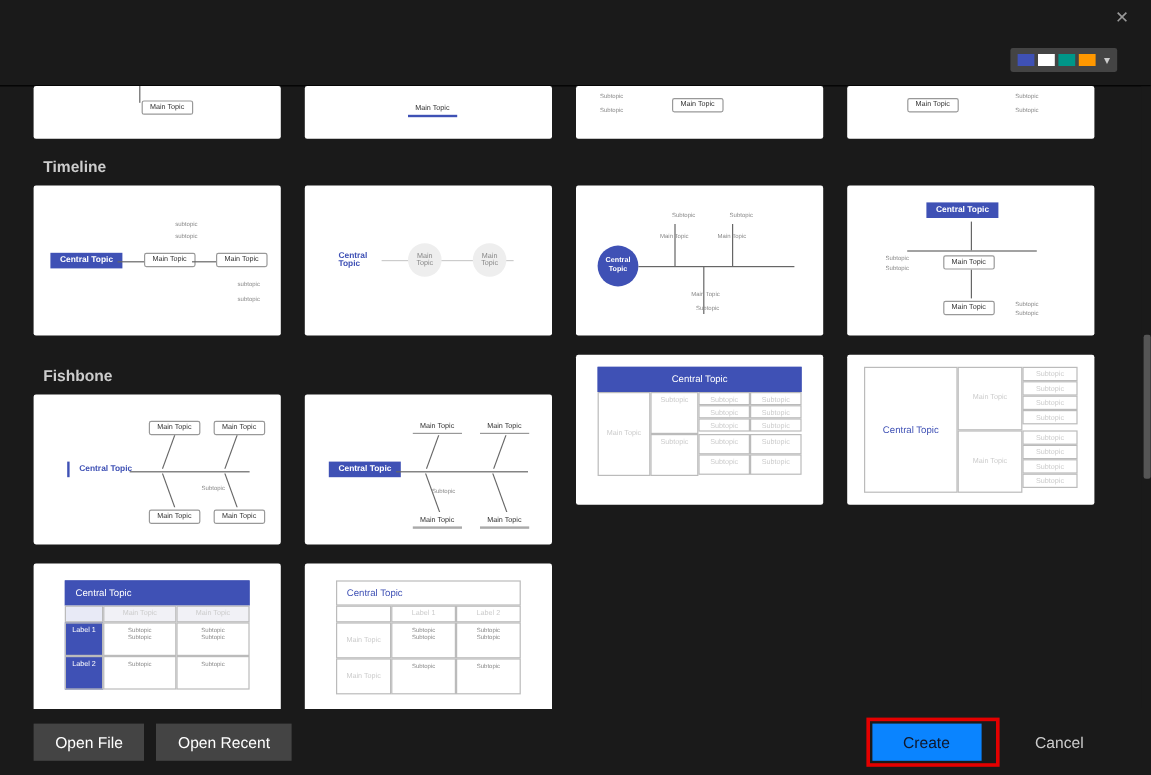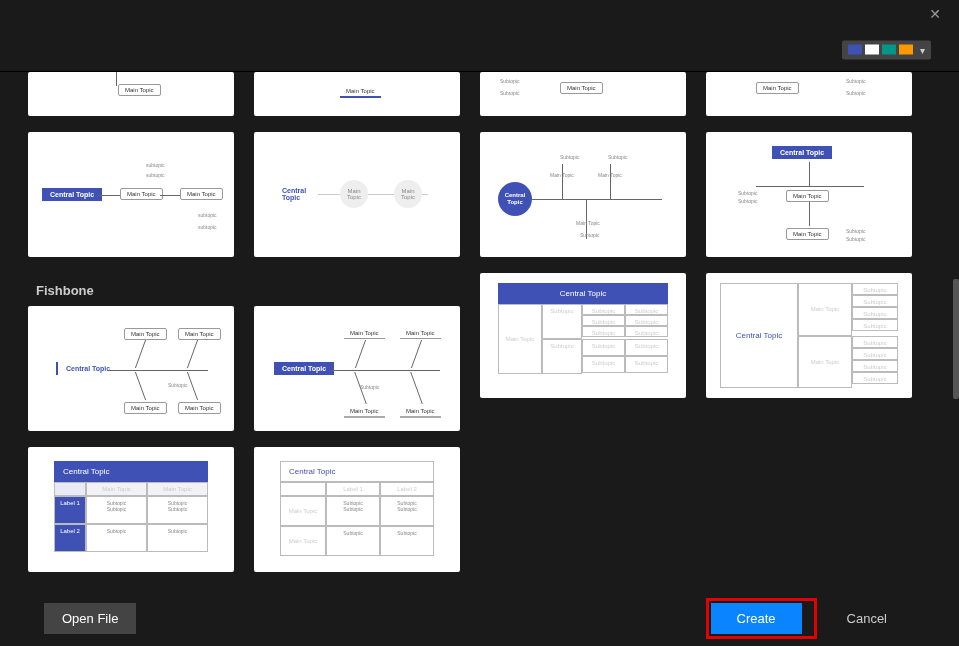--- a/index.html
+++ b/index.html
@@ -13,23 +13,23 @@
 .theme-picker { position: absolute; right: 28px; top: 50%; transform: translateY(-50%); display: flex; align-items: center; background: #444; padding: 4px 6px; border-radius: 2px; gap: 3px; cursor: pointer; }
 .theme-swatch { width: 14px; height: 10px; }
 .theme-chevron { color: #ccc; font-size: 10px; margin-left: 4px; }
 .content { position: absolute; top: 72px; bottom: 56px; left: 0; right: 8px; overflow-y: auto; padding: 0 28px 20px 28px; }
 .scrollbar-track { position: absolute; right: 0; top: 72px; bottom: 56px; width: 8px; background: #1a1a1a; }
 .scrollbar-thumb { position: absolute; right: 0; top: 40%; width: 6px; height: 120px; background: #555; border-radius: 2px; }
 .section-title { font-size: 13px; font-weight: bold; color: #ccc; margin: 10px 0 8px 8px; }
 .grid { display: flex; gap: 20px; flex-wrap: wrap; margin-bottom: 16px; }
 .thumb { width: 206px; height: 125px; background: #fff; border-radius: 2px; position: relative; overflow: hidden; cursor: pointer; }
 .thumb.short { height: 44px; }
-.footer { position: absolute; bottom: 0; left: 0; right: 0; height: 56px; display: flex; align-items: center; padding: 0 44px; background: #1a1a1a; }
+.footer { position: absolute; bottom: 0; left: 0; right: 0; height: 56px; display: flex; align-items: center; padding: 0 28px; background: #1a1a1a; }
 .btn { font-size: 13px; padding: 8px 18px; background: #444; color: #fff; border: none; cursor: pointer; margin-right: 10px; }
-.btn-primary { background: #0a84ff; color: #ffffff; padding: 8px 26px; }
+.btn-primary { background: #0a84ff; color: #0f172a; padding: 8px 26px; }
 .btn-cancel { background: transparent; color: #ccc; text-align: center; }
 .spacer { flex: 1; }
 .highlight-box { border: 3px solid #e40000; padding: 2px; }
 .footer .highlight-box { margin-right: 12px; }
 
 
 .mini { font-size: 7px; color: #333; position: absolute; }
 .node { border: 1px solid #999; background: #fff; font-size: 6px; padding: 2px 6px; white-space: nowrap; border-radius: 2px; }
 .node-blue { background: #3f51b5; color: #fff; border-color: #3f51b5; font-size: 7px; padding: 3px 8px; font-weight: bold; }
 .node-outline-blue { color: #3f51b5; border-color: #3f51b5; font-size: 7px; padding: 3px 8px; font-weight: bold; }
@@ -70,20 +70,21 @@
       <div class="mini tiny-text" style="left:20px; top:18px">Subtopic</div>
       <div class="mini node" style="left:80px; top:10px">Main Topic</div>
     </div>
     <div class="thumb short">
       <div class="mini node" style="left:50px; top:10px">Main Topic</div>
       <div class="mini tiny-text" style="left:140px; top:6px">Subtopic</div>
       <div class="mini tiny-text" style="left:140px; top:18px">Subtopic</div>
     </div>
   </div>
 
+  <div class="section-title">Timeline</div>
   <div class="grid">
     <div class="thumb">
       <div class="mini node-blue" style="left:14px; top:56px">Central Topic</div>
       <div class="line" style="left:70px; top:63px; width:50px; height:1px"></div>
       <div class="mini node" style="left:92px; top:56px">Main Topic</div>
       <div class="line" style="left:132px; top:63px; width:22px; height:1px"></div>
       <div class="mini node" style="left:152px; top:56px">Main Topic</div>
       <div class="mini tiny-text" style="left:118px; top:30px">subtopic</div>
       <div class="mini tiny-text" style="left:118px; top:40px">subtopic</div>
       <div class="mini tiny-text" style="left:170px; top:80px">subtopic</div>
@@ -279,18 +280,19 @@
   </div>
 
 </div>
 
 <div class="scrollbar-track">
   <div class="scrollbar-thumb"></div>
 </div>
 
 <div class="footer">
   <button class="btn">Open File</button>
+  <button class="btn">Open Recent</button>
   <div class="spacer"></div>
   <span class="highlight-box">
     <button class="btn btn-primary">Create</button>
   </span>
   <button class="btn btn-cancel">Cancel</button>
 </div>
 
 </body></html>

